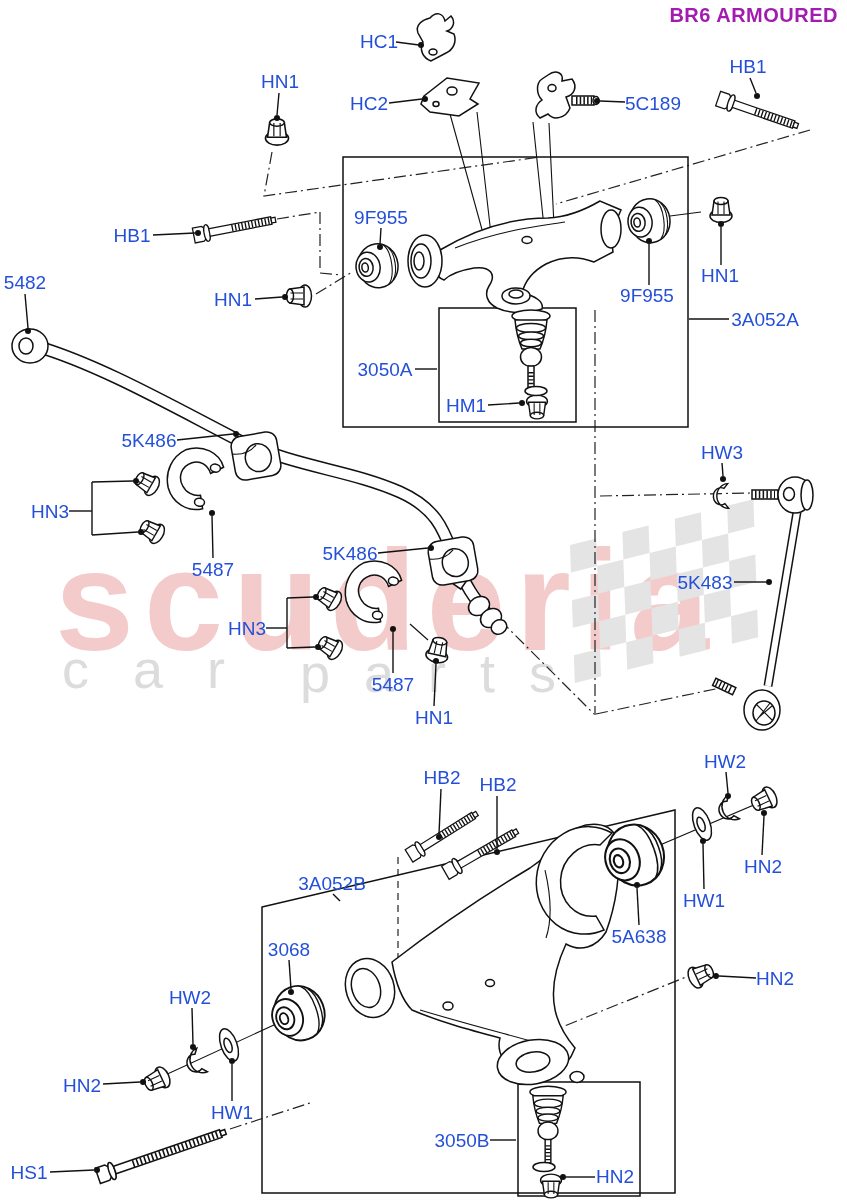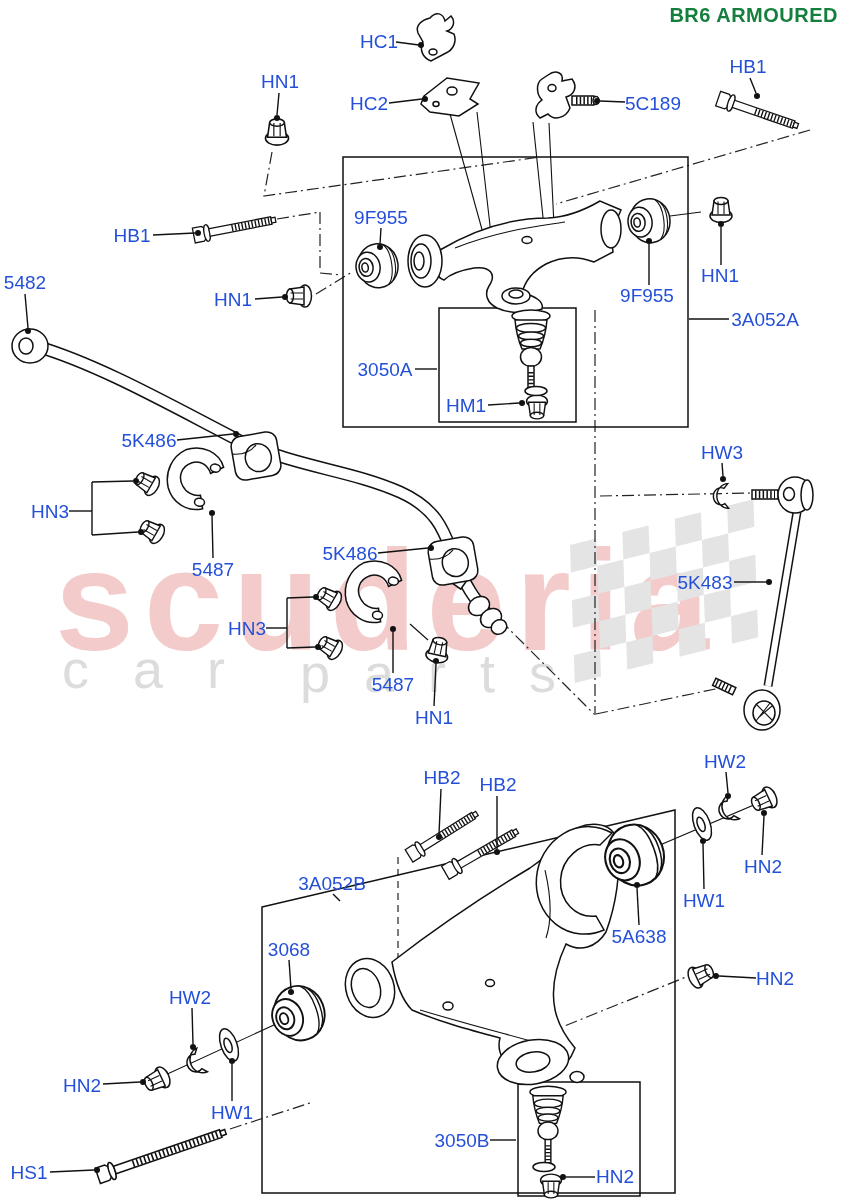--- a/index.html
+++ b/index.html
@@ -1,18 +1,18 @@
 <!DOCTYPE html>
 <html><head>
 <meta charset="utf-8">
 <style>
   html,body{margin:0;padding:0;background:#fff;}
   #stage{position:relative;width:847px;height:1200px;background:#fff;overflow:hidden;
          font-family:"Liberation Sans", sans-serif;}
-  #title{position:absolute;top:4px;right:9px;font-size:20px;font-weight:bold;color:#15803d;
+  #title{position:absolute;top:4px;right:9px;font-size:20px;font-weight:bold;color:#a21caf;
          letter-spacing:.5px;}
   svg{position:absolute;left:0;top:0;}
   svg *{vector-effect:none;}
   .ln{stroke:#111;stroke-width:1.5;fill:none;}
   .part{stroke:#111;stroke-width:1.5;fill:#fff;}
   .thin{stroke:#111;stroke-width:1.1;fill:none;}
   .dd{stroke:#222;stroke-width:1.2;fill:none;stroke-dasharray:12 4 2 4;}
   .dsh{stroke:#222;stroke-width:1.2;fill:none;stroke-dasharray:7 5;}
   text.lbl{font-family:"Liberation Sans",sans-serif;font-size:19px;}
   .wm1{font-family:"Liberation Sans",sans-serif;font-weight:bold;}

